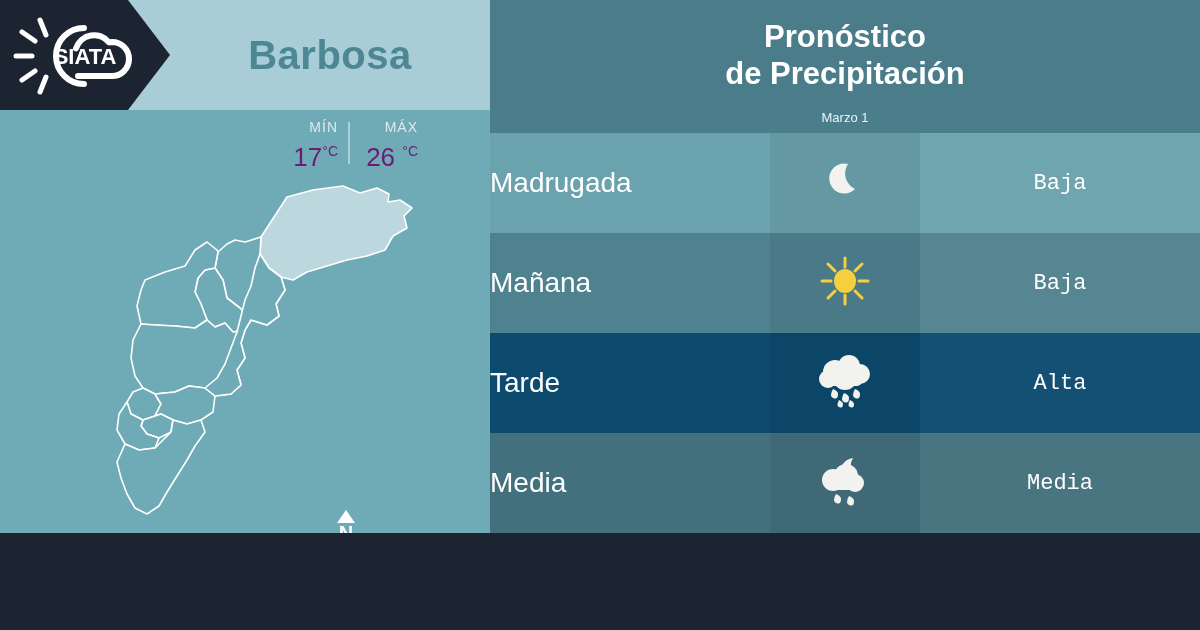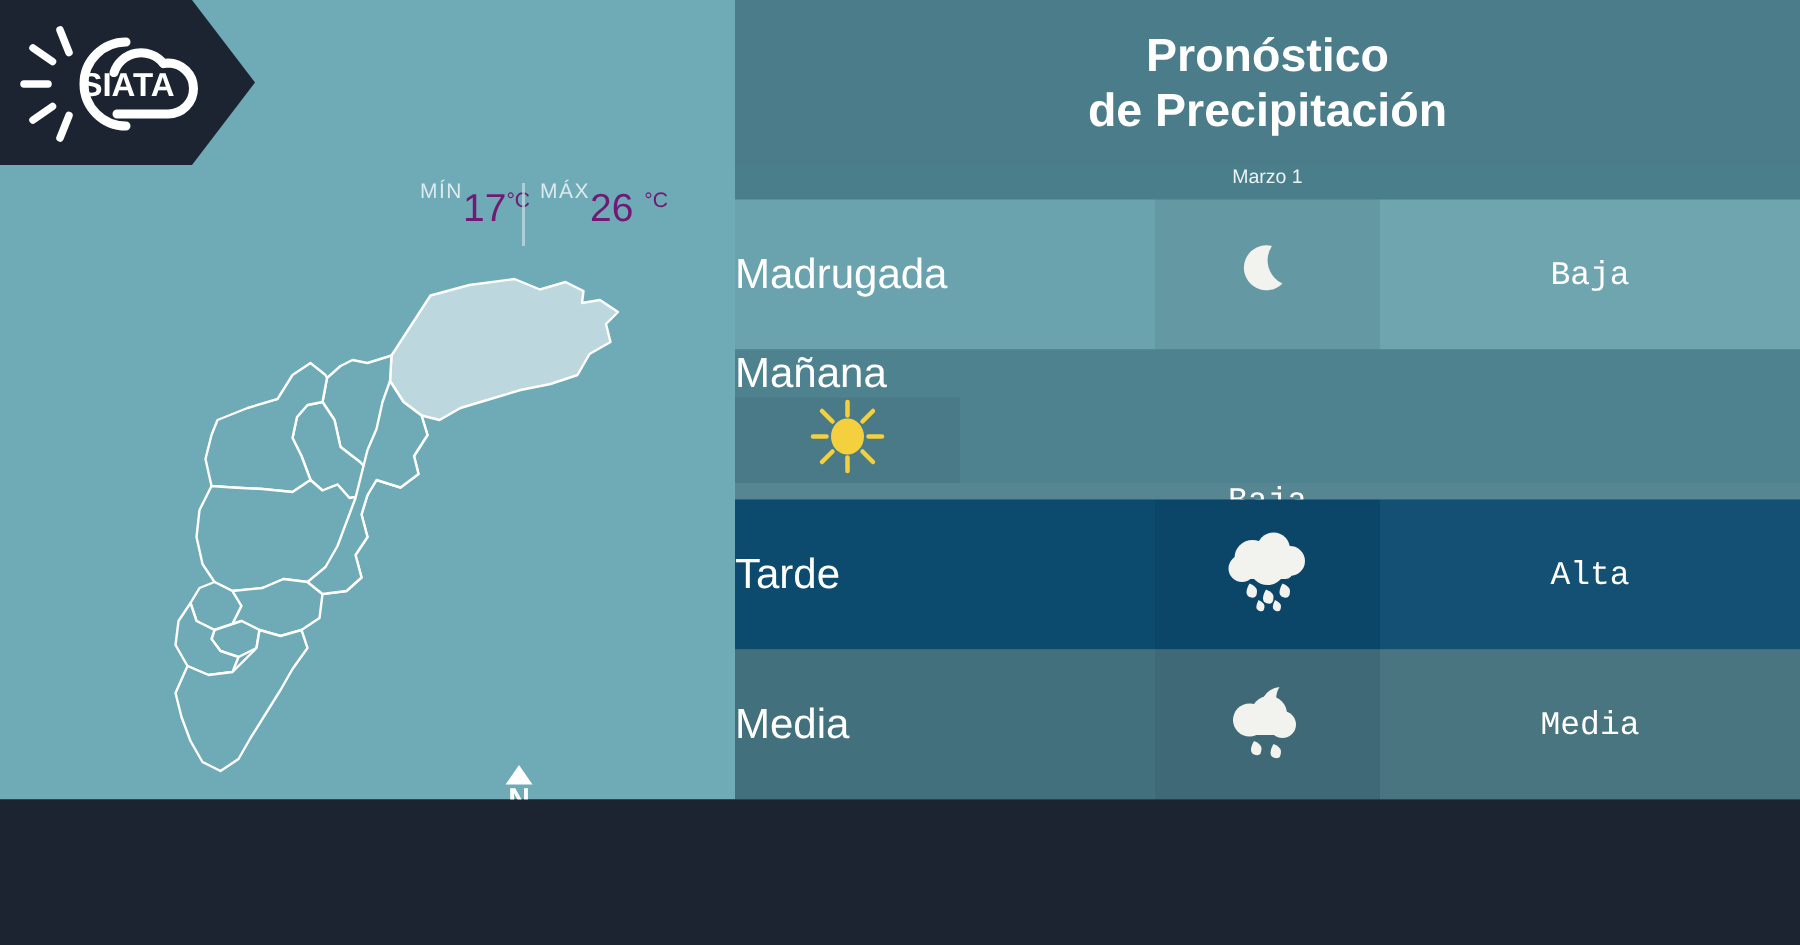--- a/index.html
+++ b/index.html
@@ -26,21 +26,21 @@
   }
   .siata-logo{ position:absolute; left:10px; top:14px; }
 
   
   .temp-block{ position:absolute; left:0; top:118px; width:490px; height:62px; }
   .temp-title{
     position:absolute; left:78px; top:0px; width:192px; text-align:right;
     color:#ffffff; font-size:19px; font-weight:bold; line-height:25px;
   }
   .temp-vals{ position:absolute; left:280px; top:0px; display:flex; align-items:flex-start; }
-  .tcol{ display:flex; flex-direction:row; align-items:flex-start; width:58px; }
+  .tcol{ display:flex; flex-direction:column; align-items:flex-end; width:58px; }
   .tlabel{ color:#dbeaee; font-size:14px; letter-spacing:1px; line-height:18px; }
   .tvalue{ color:#701a75; font-size:26px; line-height:30px; white-space:nowrap; }
   .tvalue .deg{ font-size:14px; vertical-align:super; }
   .tdiv{ width:2px; height:42px; background:#c2dbe1; margin:4px 10px 0 10px; opacity:.75; }
 
   
   .map-wrap{ position:absolute; left:55px; top:180px; width:400px; height:350px; }
   .map-wrap svg{ width:100%; height:100%; display:block; }
   .north{ position:absolute; left:277px; top:330px; color:#ffffff; text-align:center; width:28px; }
   .north .arrow{
@@ -54,41 +54,44 @@
   .right-header{ position:absolute; left:0; top:0; width:710px; height:110px;
     background:#4a7c89; display:flex; flex-direction:column; align-items:center; justify-content:center; }
   .rh-title{ color:#ffffff; font-size:31px; font-weight:bold; line-height:37px; text-align:center; }
   .date-bar{ position:absolute; left:0; top:110px; width:710px; height:23px;
     background:#4a7e8b; display:flex; align-items:flex-start; justify-content:center; }
   .date-bar span{ color:#eaf3f5; font-size:13px; }
 
   .rows{ position:absolute; left:0; top:133px; width:710px; height:400px; }
   .frow{ position:relative; width:710px; height:100px; display:flex; }
   .frow.r0{ background:#6aa2ad; }
-  .frow.r1{ background:#4f828f;flex-direction:column; }
+  .frow.r1{ background:#4f828f; }
   .frow.r2{ background:#0c4a6e; }
   .frow.r3{ background:#43707d; }
   .cell-period{ width:280px; display:flex; align-items:center; justify-content:flex-start; }
   .cell-period span{ color:#ffffff; font-size:28px; }
   .cell-icon{ width:150px; display:flex; align-items:center; justify-content:center;
     background:rgba(0,0,0,0.055); }
   .cell-level{ flex:1; display:flex; align-items:center; justify-content:center;
     background:rgba(255,255,255,0.035); }
   .cell-level span{ color:#ffffff; font-size:22px;font-family:Liberation Mono, monospace; }
 
   
   .footer{ position:absolute; left:0; top:533px; width:1200px; height:97px; background:#1b2430; }
 </style>
 </head>
 <body>
 
 <div class="stage">
 
   <div class="left-panel">
 
+    <div class="left-header">
+      <div class="city-title">Barbosa</div>
+    </div>
 
     <div class="logo-chevron"></div>
 
     <div class="siata-logo">
       <svg width="140" height="84" viewBox="0 0 140 84">
         <g stroke="#ffffff" stroke-width="5" stroke-linecap="round" fill="none">
           <line x1="6" y1="42" x2="22" y2="42"></line>
           <line x1="12" y1="18" x2="25" y2="27"></line>
           <line x1="12" y1="66" x2="25" y2="57"></line>
           <line x1="30" y1="6" x2="36" y2="21"></line>

